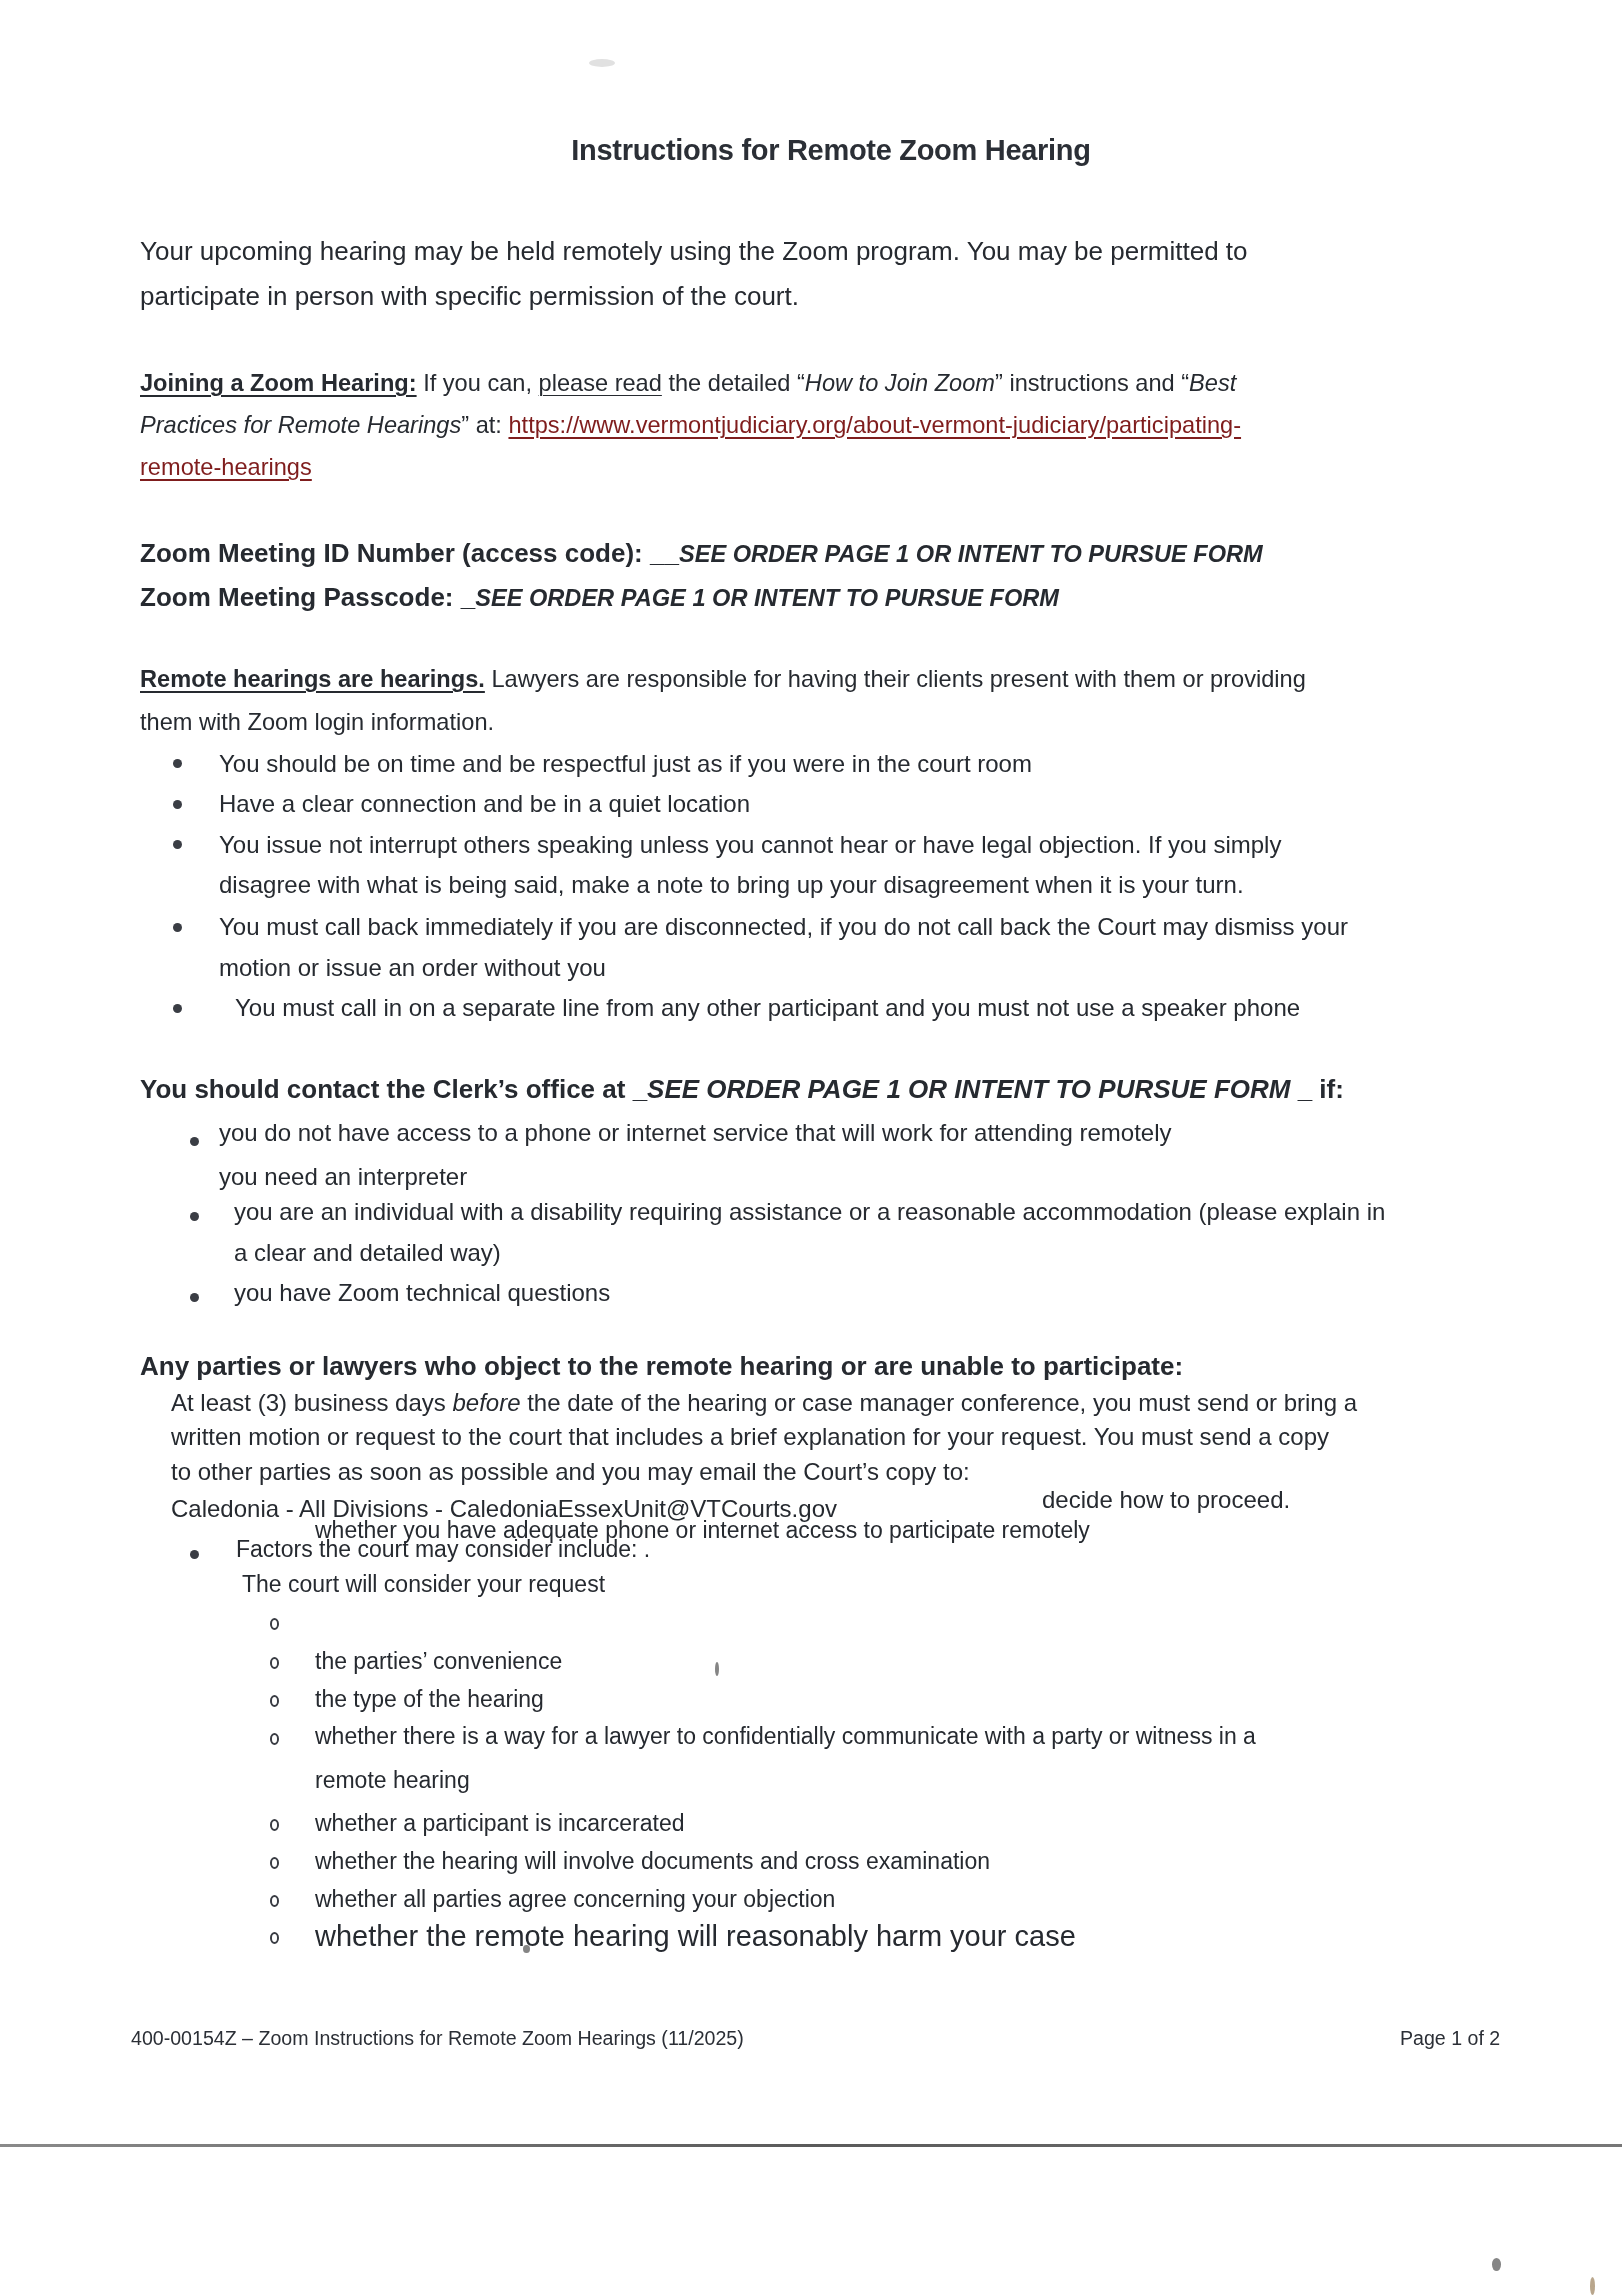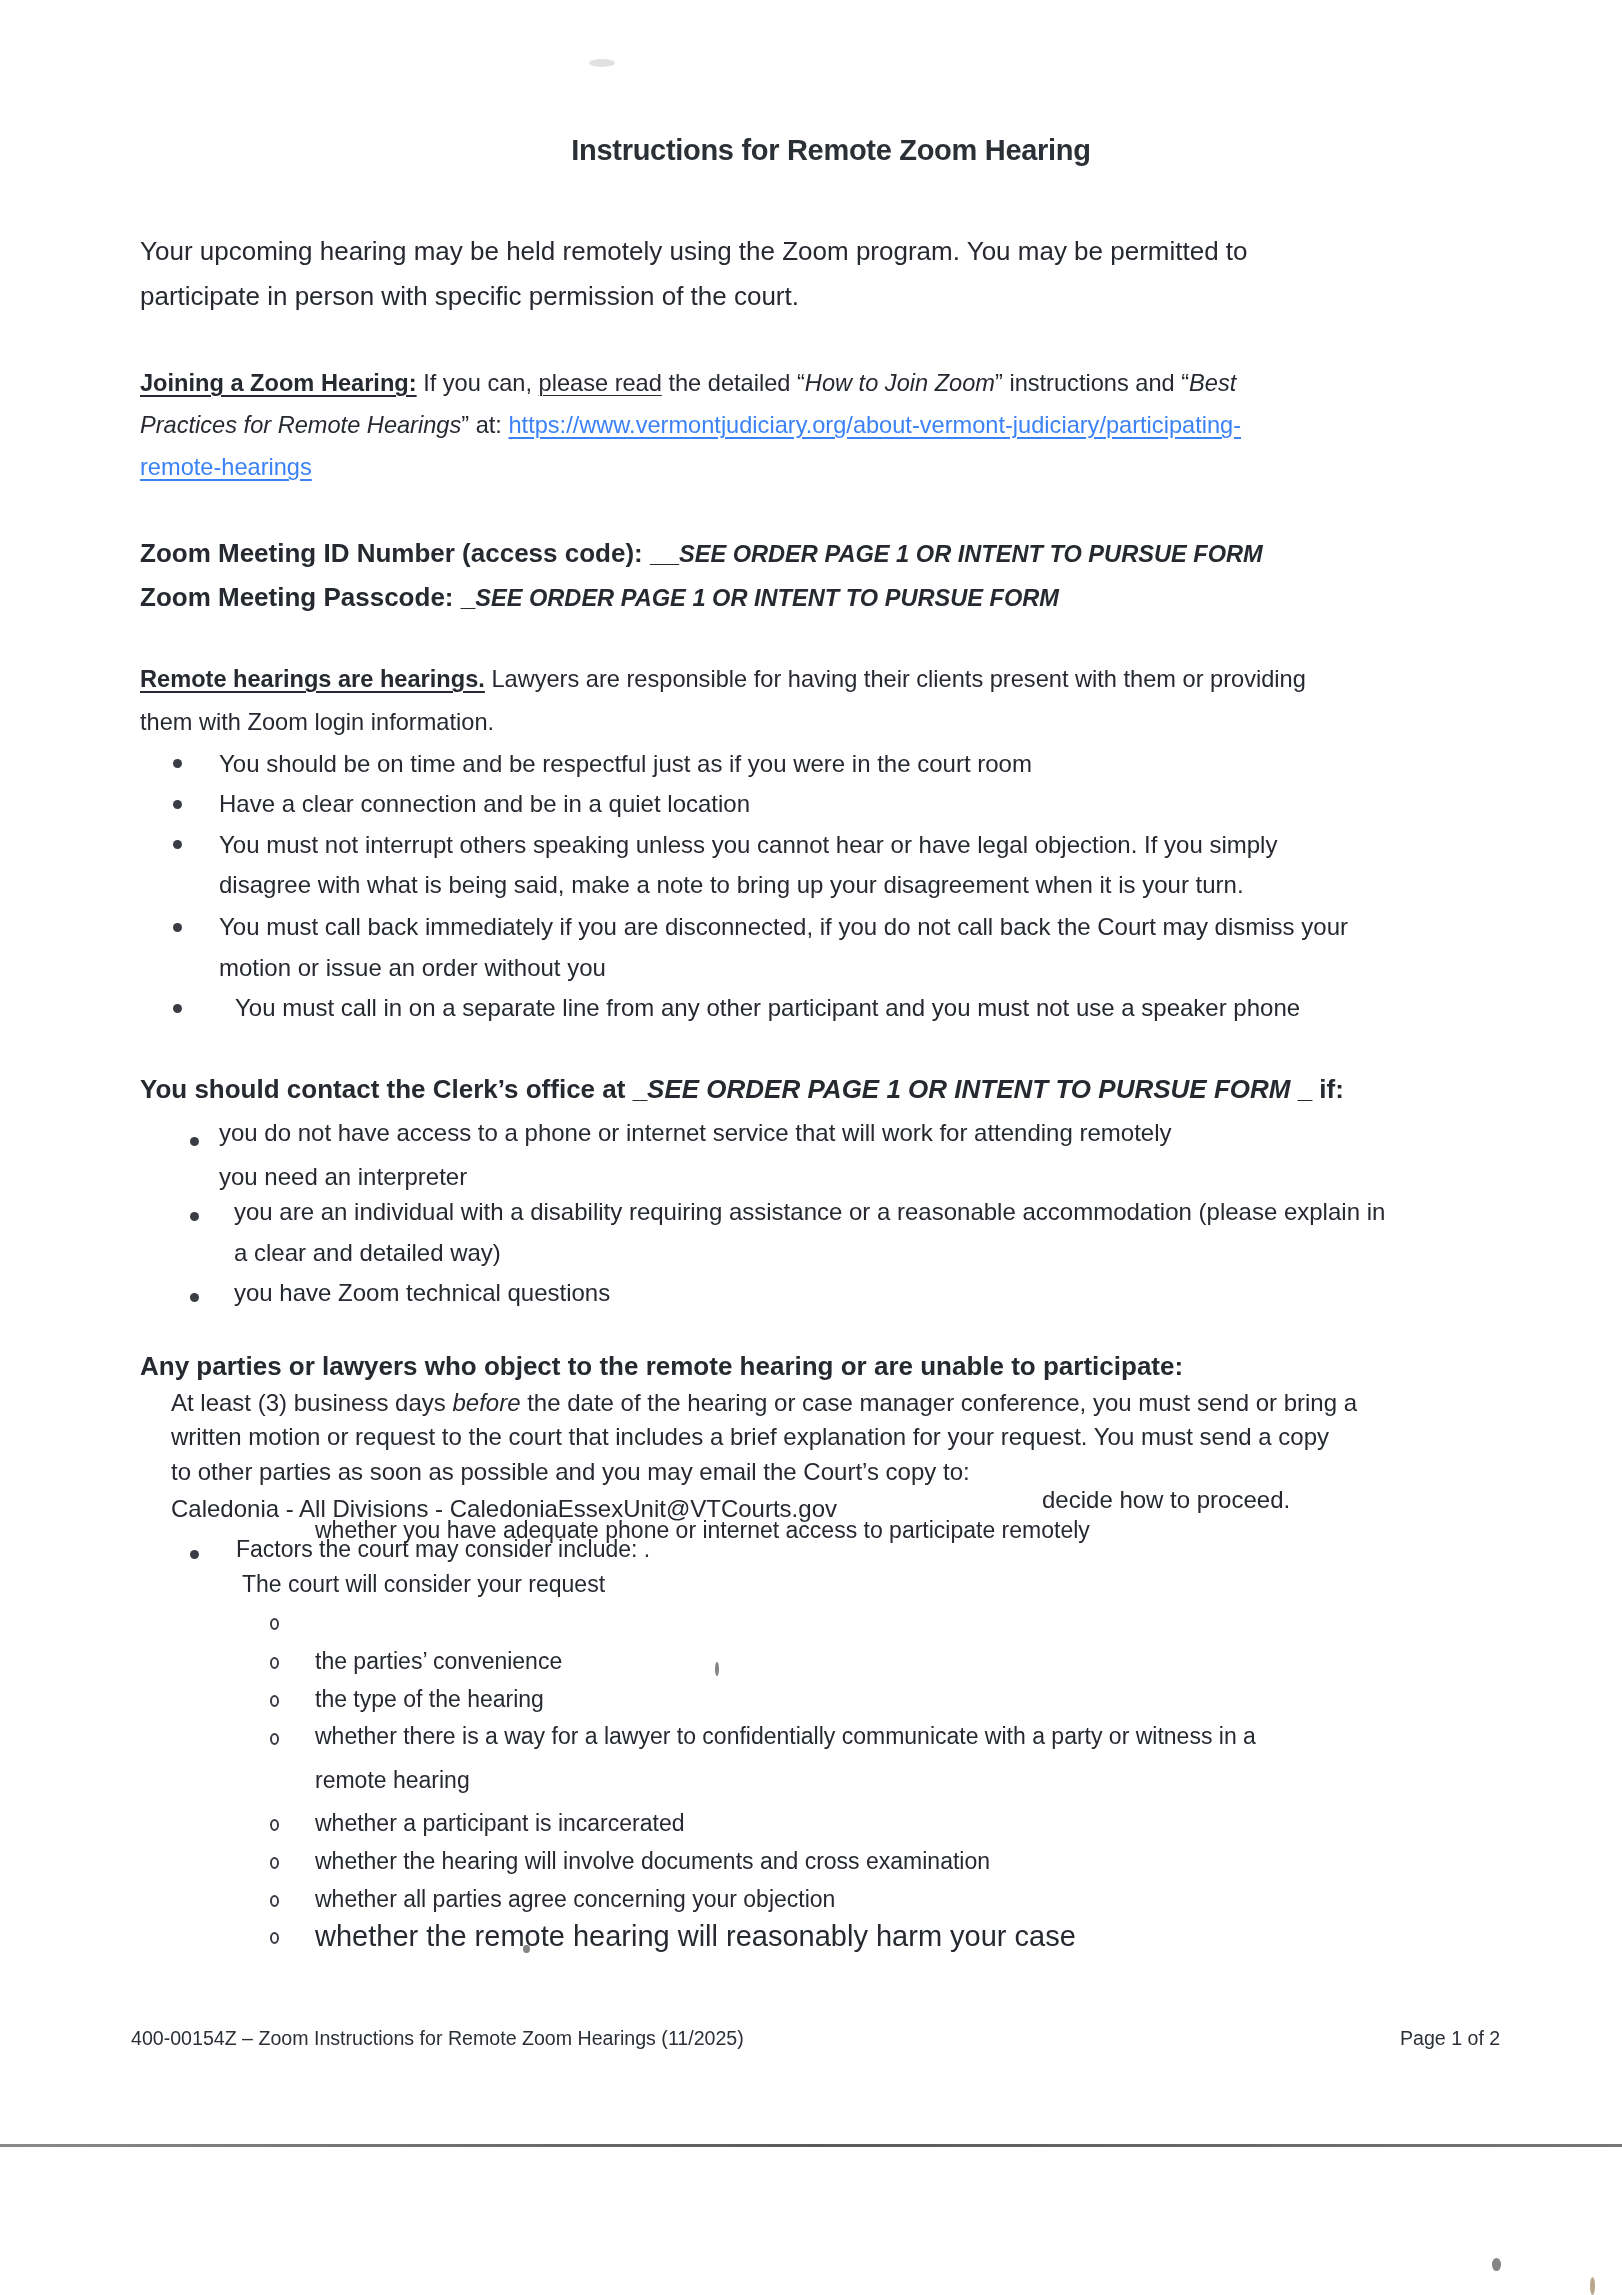--- a/index.html
+++ b/index.html
@@ -13,21 +13,21 @@
   .title {
     position: absolute; top: 134px; left: 0; width: 1662px; text-align: center;
     font-size: 29px; font-weight: bold; color: #2b2f36; letter-spacing: -0.3px;
   }
   .p { position: absolute; font-size: 26px; line-height: 44px; color: #262a30; }
   .small { font-size: 23.6px; line-height: 39px; }
   .b { font-weight: bold; }
   .u { text-decoration: underline; text-decoration-thickness: 2px; text-underline-offset: 3.9px; }
   .i { font-style: italic; }
   .bi { font-weight: bold; font-style: italic; }
-  .link { color: #3b82f6; text-decoration: underline; text-decoration-thickness: 2px; text-underline-offset: 3.9px; }
+  .link { color: #7f1d1d; text-decoration: underline; text-decoration-thickness: 2px; text-underline-offset: 3.9px; }
   .bullet-row { position: absolute; font-size: 24px; line-height: 41px; }
   .dot {
     position: absolute; width: 9.2px; height: 9.2px; border-radius: 50%; background: #3a3d44;
   }
   .circ {
     position: absolute; width: 9.2px; height: 11.8px; border-radius: 50%;
     border: 2px solid #3a3d44; box-sizing: border-box;
   }
   .footer { position: absolute; top: 2027px; font-size: 19.6px; color: #2b2f36; }
   .scan-line {
@@ -69,21 +69,21 @@
   <div class="p small" style="top:703px;left:140px;">them with Zoom login information.</div>
 
   <div>
     <div class="dot" style="top:759px;left:173px;"></div>
     <div class="bullet-row" style="top:743px;left:219px;">You should be on time and be respectful just as if you were in the court room</div>
 
     <div class="dot" style="top:800px;left:173px;"></div>
     <div class="bullet-row" style="top:783px;left:219px;">Have a clear connection and be in a quiet location</div>
 
     <div class="dot" style="top:840px;left:173px;"></div>
-    <div class="bullet-row" style="top:824px;left:219px;">You must not interrupt others speaking unless you cannot hear or have legal objection.  If you simply</div>
+    <div class="bullet-row" style="top:824px;left:219px;">You issue not interrupt others speaking unless you cannot hear or have legal objection.  If you simply</div>
     <div class="bullet-row" style="top:864px;left:219px;">disagree with what is being said, make a note to bring up your disagreement when it is your turn.</div>
 
     <div class="dot" style="top:923px;left:173px;"></div>
     <div class="bullet-row" style="top:906px;left:219px;">You must call back immediately if you are disconnected, if you do not call back the Court may dismiss your</div>
     <div class="bullet-row" style="top:947px;left:219px;">motion or issue an order without you</div>
 
     <div class="dot" style="top:1004px;left:173px;"></div>
     <div class="bullet-row" style="top:987px;left:235px;">You must call in on a separate line from any other participant and you must not use a speaker phone</div>
   </div>
 

